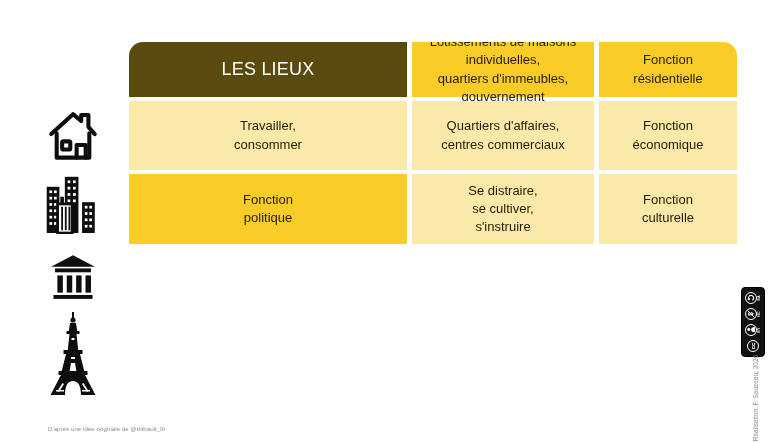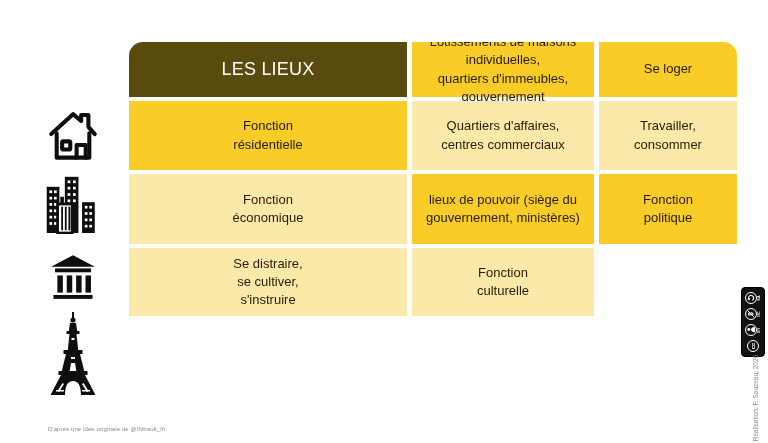--- a/index.html
+++ b/index.html
@@ -156,33 +156,30 @@
                M8.5 79 l5 -8 1.5 1 -5 8 z M39.5 79 l-5 -8 -1.5 1 5 8 z" fill-rule="evenodd" fill="#0e0e0e"></path>
       <path d="M7 78 h8 v1.6 h-8 z M33 78 h8 v1.6 h-8 z" fill="#fff"></path>
     </svg>
   </div>
 
   <div class="table">
     <div class="cell head">LES LIEUX</div>
 
     <div class="cell y">Lotissements de maisons individuelles,
 quartiers d'immeubles, gouvernement</div>
-    <div class="cell y">Se loger</div>
     <div class="cell y">Fonction
 résidentielle</div>
 
+    <div class="cell ly">Travailler,
+consommer</div>
     <div class="cell ly">Quartiers d'affaires,
 centres commerciaux</div>
-    <div class="cell ly">Travailler,
-consommer</div>
     <div class="cell ly">Fonction
 économique</div>
 
-    <div class="cell y">lieux de pouvoir (siège du
-gouvernement, ministères)</div>
     <div class="cell y">Fonction
 politique</div>
 
     <div class="cell ly">Se distraire,
 se cultiver,
 s'instruire</div>
     <div class="cell ly">Fonction
 culturelle</div>
   </div>
 

